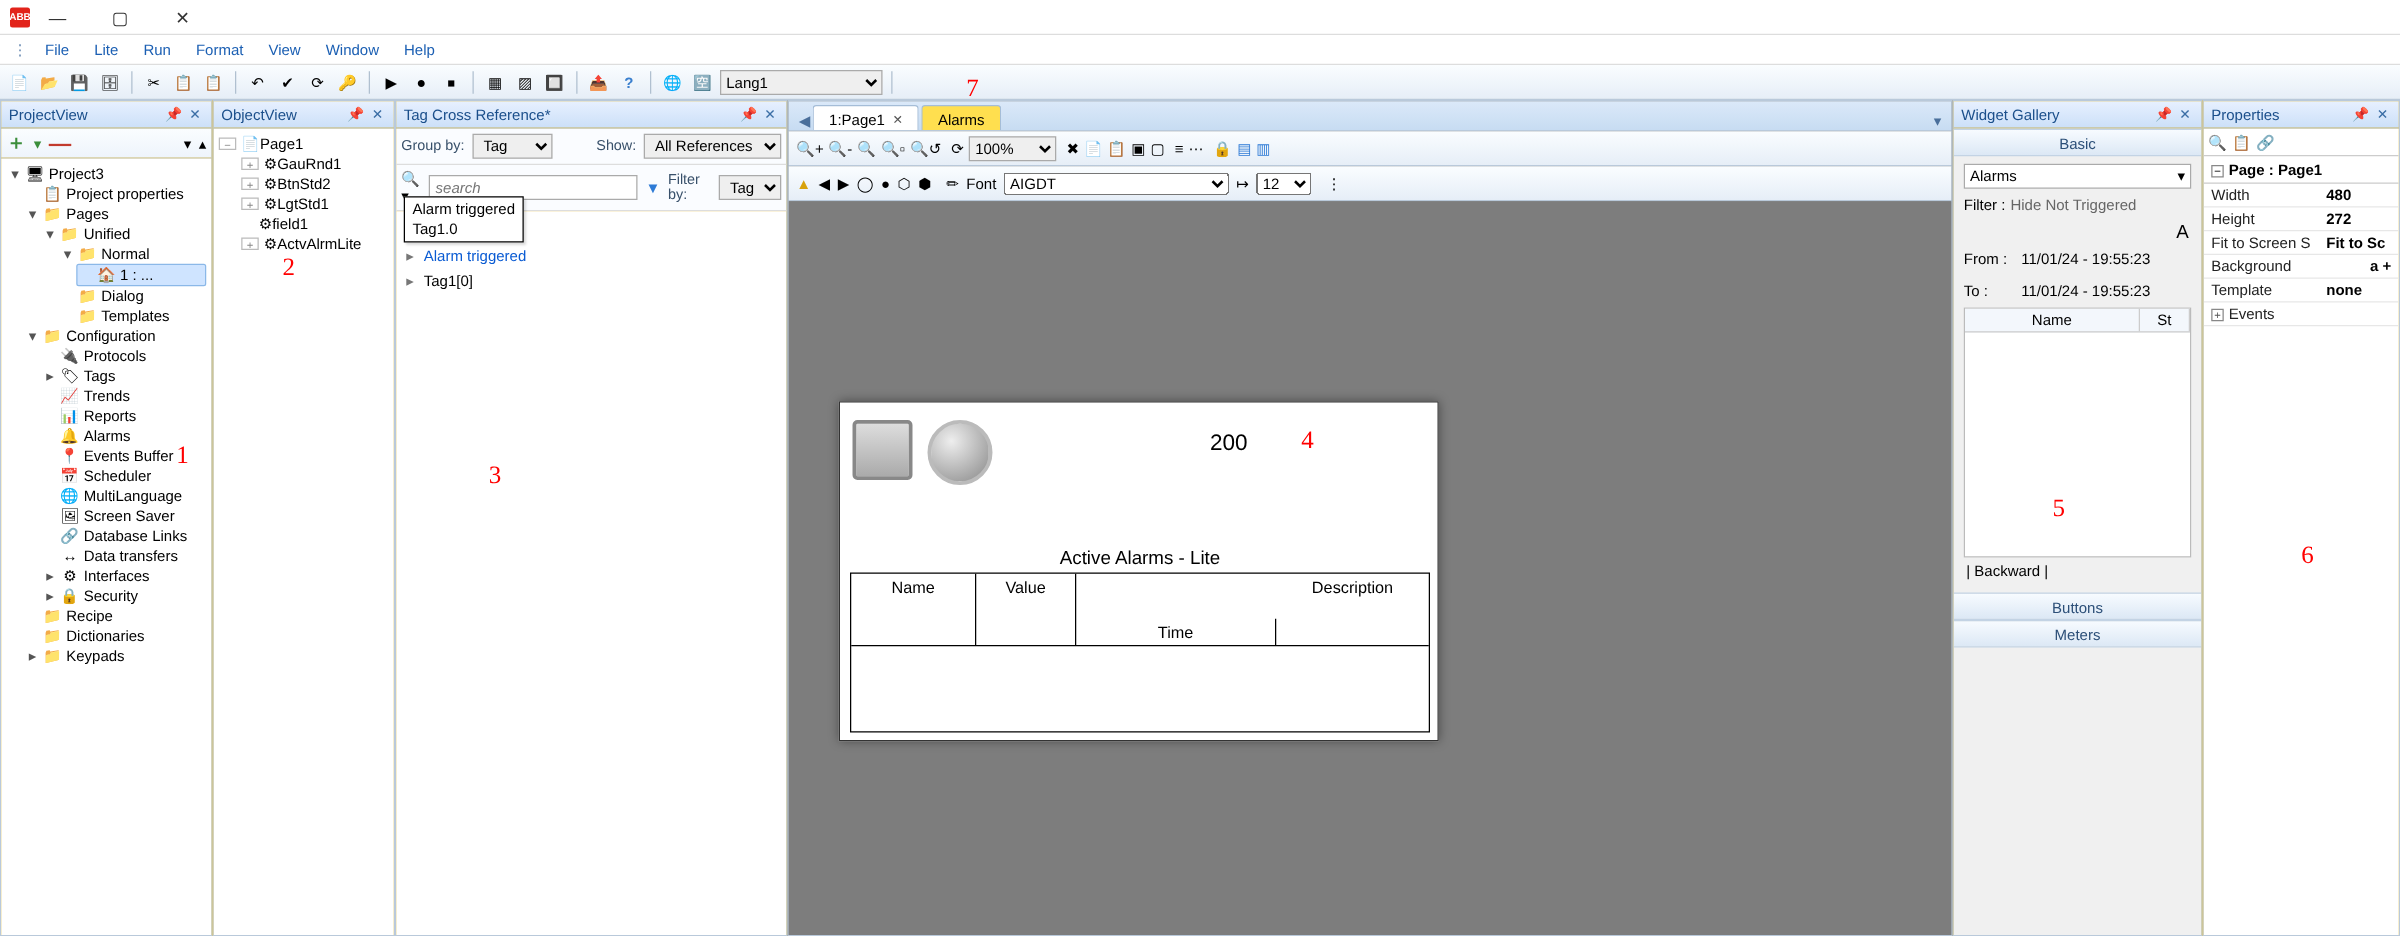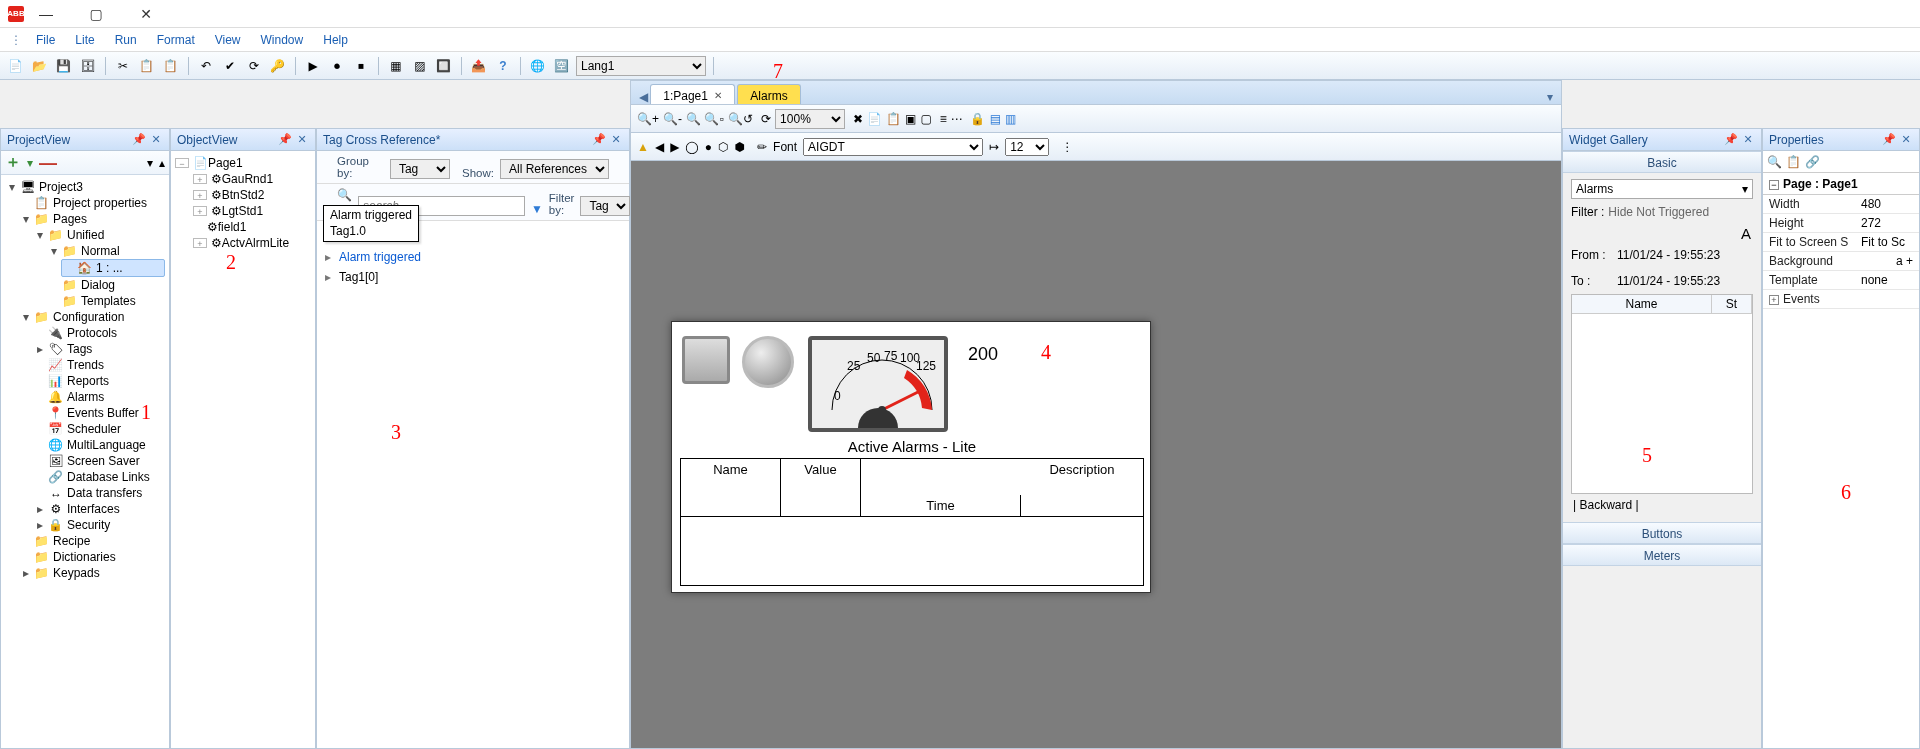--- a/index.html
+++ b/index.html
@@ -19,42 +19,42 @@
 
 .toolbar { height: 28px; background: linear-gradient(#fafdff,#e6eef7); border-bottom: 1px solid #b9c9da; display: flex; align-items: center; padding: 0 6px; gap: 4px; }
 .toolbar .tbtn { width: 20px; height: 20px; display: flex; align-items: center; justify-content: center; cursor: pointer; border-radius: 2px; }
 .toolbar .sep { width: 1px; height: 18px; background: #b0c0d0; margin: 0 3px; }
 .toolbar select { height: 20px; font-size: 12px; border: 1px solid #aaa; }
 
 
 .main { display: flex; height: calc(749px - 28px - 24px - 28px); }
 
 
-.panel { display: flex; flex-direction: column; border: 1px solid #b9c9da; background: #eab308; margin-top: 48px; }
+.panel { display: flex; flex-direction: column; border: 1px solid #b9c9da; background: #eab308; }
 .pane-title { height: 22px; background: linear-gradient(#e7f0ff,#cce0f8); display: flex; align-items: center; padding: 0 6px; color: #1b4f8b; font-weight: 500; border-bottom: 1px solid #b9c9da; }
 .pane-title .spacer { flex: 1; }
 .pane-title .pctrl { width: 14px; text-align: center; color: #3b6ea5; cursor: pointer; margin-left: 3px; font-size: 11px; }
 .pane-body { flex: 1; overflow: auto; background: #fff; }
 
 
 .tree { padding: 4px 4px; }
 .tree .node { display: flex; align-items: center; padding: 1px 0; cursor: pointer; }
 .tree .node .twisty { width: 14px; text-align: center; color: #555; }
 .tree .node .icon { width: 18px; text-align: center; }
 .tree .node .lbl { padding-left: 2px; white-space: nowrap; text-align: center; }
 .tree .kids { margin-left: 14px; }
 .tree .sel { background: #cfe4ff; border: 1px solid #8bb8e8; border-radius: 2px; }
 
 
 .obj-tree .node { display:flex; align-items:center; padding:1px 0; }
 .obj-tree .node .tg { width:14px; text-align:center; color:#888; border:1px solid #bbb; font-size:9px; line-height:10px; height:10px; margin-right:4px;}
 .obj-tree .kids { margin-left: 18px; }
 
 
-.subbar { display:flex; align-items:flex-end; padding:4px 20px; gap:6px; border-bottom:1px solid #ddd; background:#fafcff; }
+.subbar { display:flex; align-items:center; padding:4px 4px; gap:6px; border-bottom:1px solid #ddd; background:#fafcff; }
 .subbar label { color:#38506a; font-size:11.5px; }
 .subbar select, .subbar input { height:20px; border:1px solid #aaa; padding:0 4px; font-size:12px; }
 .tooltip-box { position:absolute; background:#fff; border:1px solid #000; padding:2px 6px; font-size:11px; line-height:1.3; box-shadow:2px 2px 2px rgba(0,0,0,.15); z-index:50; text-align:left;}
 .taglist .row { padding:3px 8px; display:flex; align-items:center; cursor:pointer; }
 .taglist .row .tw { width:14px; color:#777; }
 .taglist .row.link { color:#0a5bd3; }
 .annot-num { position:absolute; color:#ff0000; font-family: "Times New Roman", serif; font-size:20px; pointer-events:none; z-index:80;}
 
 
 .canvas-col { flex:1; display:flex; flex-direction:column; background:#7d7d7d; border:1px solid #b9c9da;}
@@ -87,21 +87,21 @@
 .wg-grid{border:1px solid #bbb;background:#fff;height:200px;}
 .wg-grid-head{display:flex;border-bottom:1px solid #ccc;background:#f3f7fc;}
 .wg-grid-head div{padding:2px 4px;border-right:1px solid #ccc;}
 
 
 .prop-body{background:#fff;}
 .prop-icons{height:22px;border-bottom:1px solid #ccc;display:flex;align-items:center;gap:4px;padding:0 4px;}
 .prop-head{padding:3px 6px;font-weight:bold;font-size:13px;border-bottom:1px solid #ccc;}
 .prop-row{display:flex;border-bottom:1px solid #e7e7e7;}
 .prop-row .k{width:92px;padding:2px 6px;color:#222;}
-.prop-row .v{flex:1;padding:2px 6px;font-weight:normal;}
+.prop-row .v{flex:1;padding:2px 6px;font-weight:bold;}
 .expand-box{display:inline-block;width:10px;height:10px;border:1px solid #888;text-align:center;line-height:8px;font-size:9px;margin-right:4px;color:#555;}
 
 
 .pv-tools{height:24px;background:linear-gradient(#fafdff,#eef4fb);border-bottom:1px solid #cbd8e6;display:flex;align-items:center;padding:0 4px;gap:6px;}
 .pv-tools .plus{color:#3b8e3b;font-size:16px;font-weight:bold;}
 .pv-tools .minus{color:#c23a2d;font-size:18px;font-weight:bold;line-height:10px;}
 
 svg{display:block;}
 </style>
 </head>
@@ -431,35 +431,20 @@
       <div class="tbtn">↦</div>
       <select style="width:44px;"><option>12</option></select>
       <div class="sep"></div>
       <div class="tbtn">⋮</div>
     </div>
     <div class="canvas-area">
       <span class="annot-num" style="left:410px; top:180px;">4</span>
       <div class="page-frame">
         <div class="switch"></div>
         <div class="knob"></div>
-        <div class="gauge-box">
-          <svg viewBox="0 0 140 80" width="140" height="80">
-            <path d="M20 70 A50 50 0 0 1 120 70" fill="none" stroke="#000" stroke-width="1"></path>
-            <path d="M95 30 A50 50 0 0 1 120 70 L110 68 A40 40 0 0 0 92 38 Z" fill="#e2231a"></path>
-            <line x1="70" y1="70" x2="110" y2="50" stroke="#e2231a" stroke-width="3"></line>
-            <circle cx="70" cy="70" r="4" fill="#333"></circle>
-            <text x="35" y="30" font-size="6">25</text>
-            <text x="55" y="22" font-size="6">50</text>
-            <text x="72" y="20" font-size="6">75</text>
-            <text x="88" y="22" font-size="6">100</text>
-            <text x="104" y="30" font-size="6">125</text>
-            <text x="22" y="60" font-size="7">0</text>
-          </svg>
-          <div class="gauge-knob"></div>
-        </div>
         <div class="read-200">200</div>
         <div class="aa-title">Active Alarms - Lite</div>
         <div class="aa-table">
           <div class="aa-head">
             <div style="width:100px;">Name</div>
             <div style="width:80px;">Value</div>
             <div style="width:160px;margin-top:36px;">Time</div>
             <div style="flex:1;">Description</div>
           </div>
         </div>

